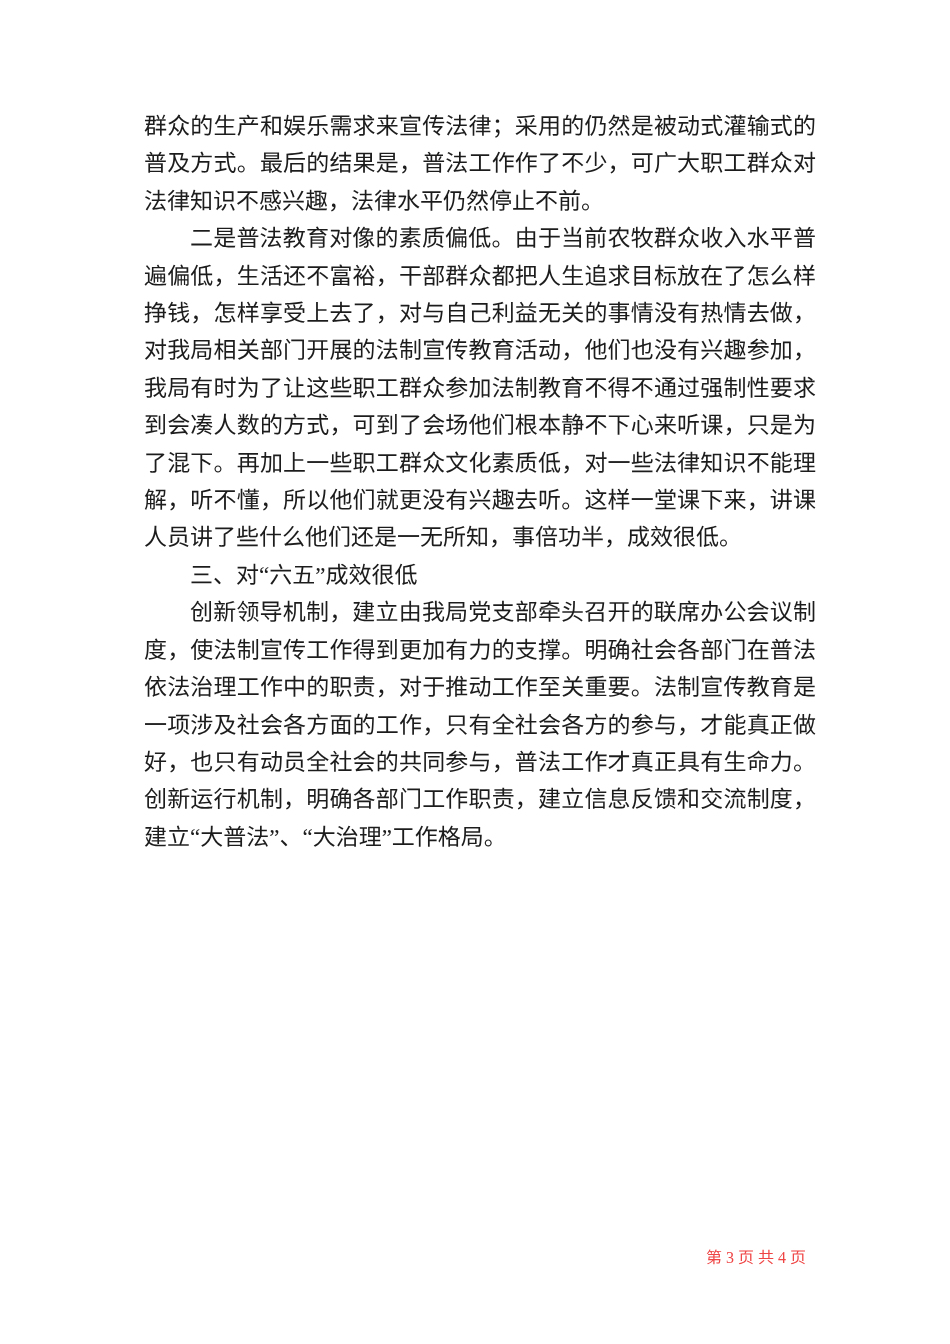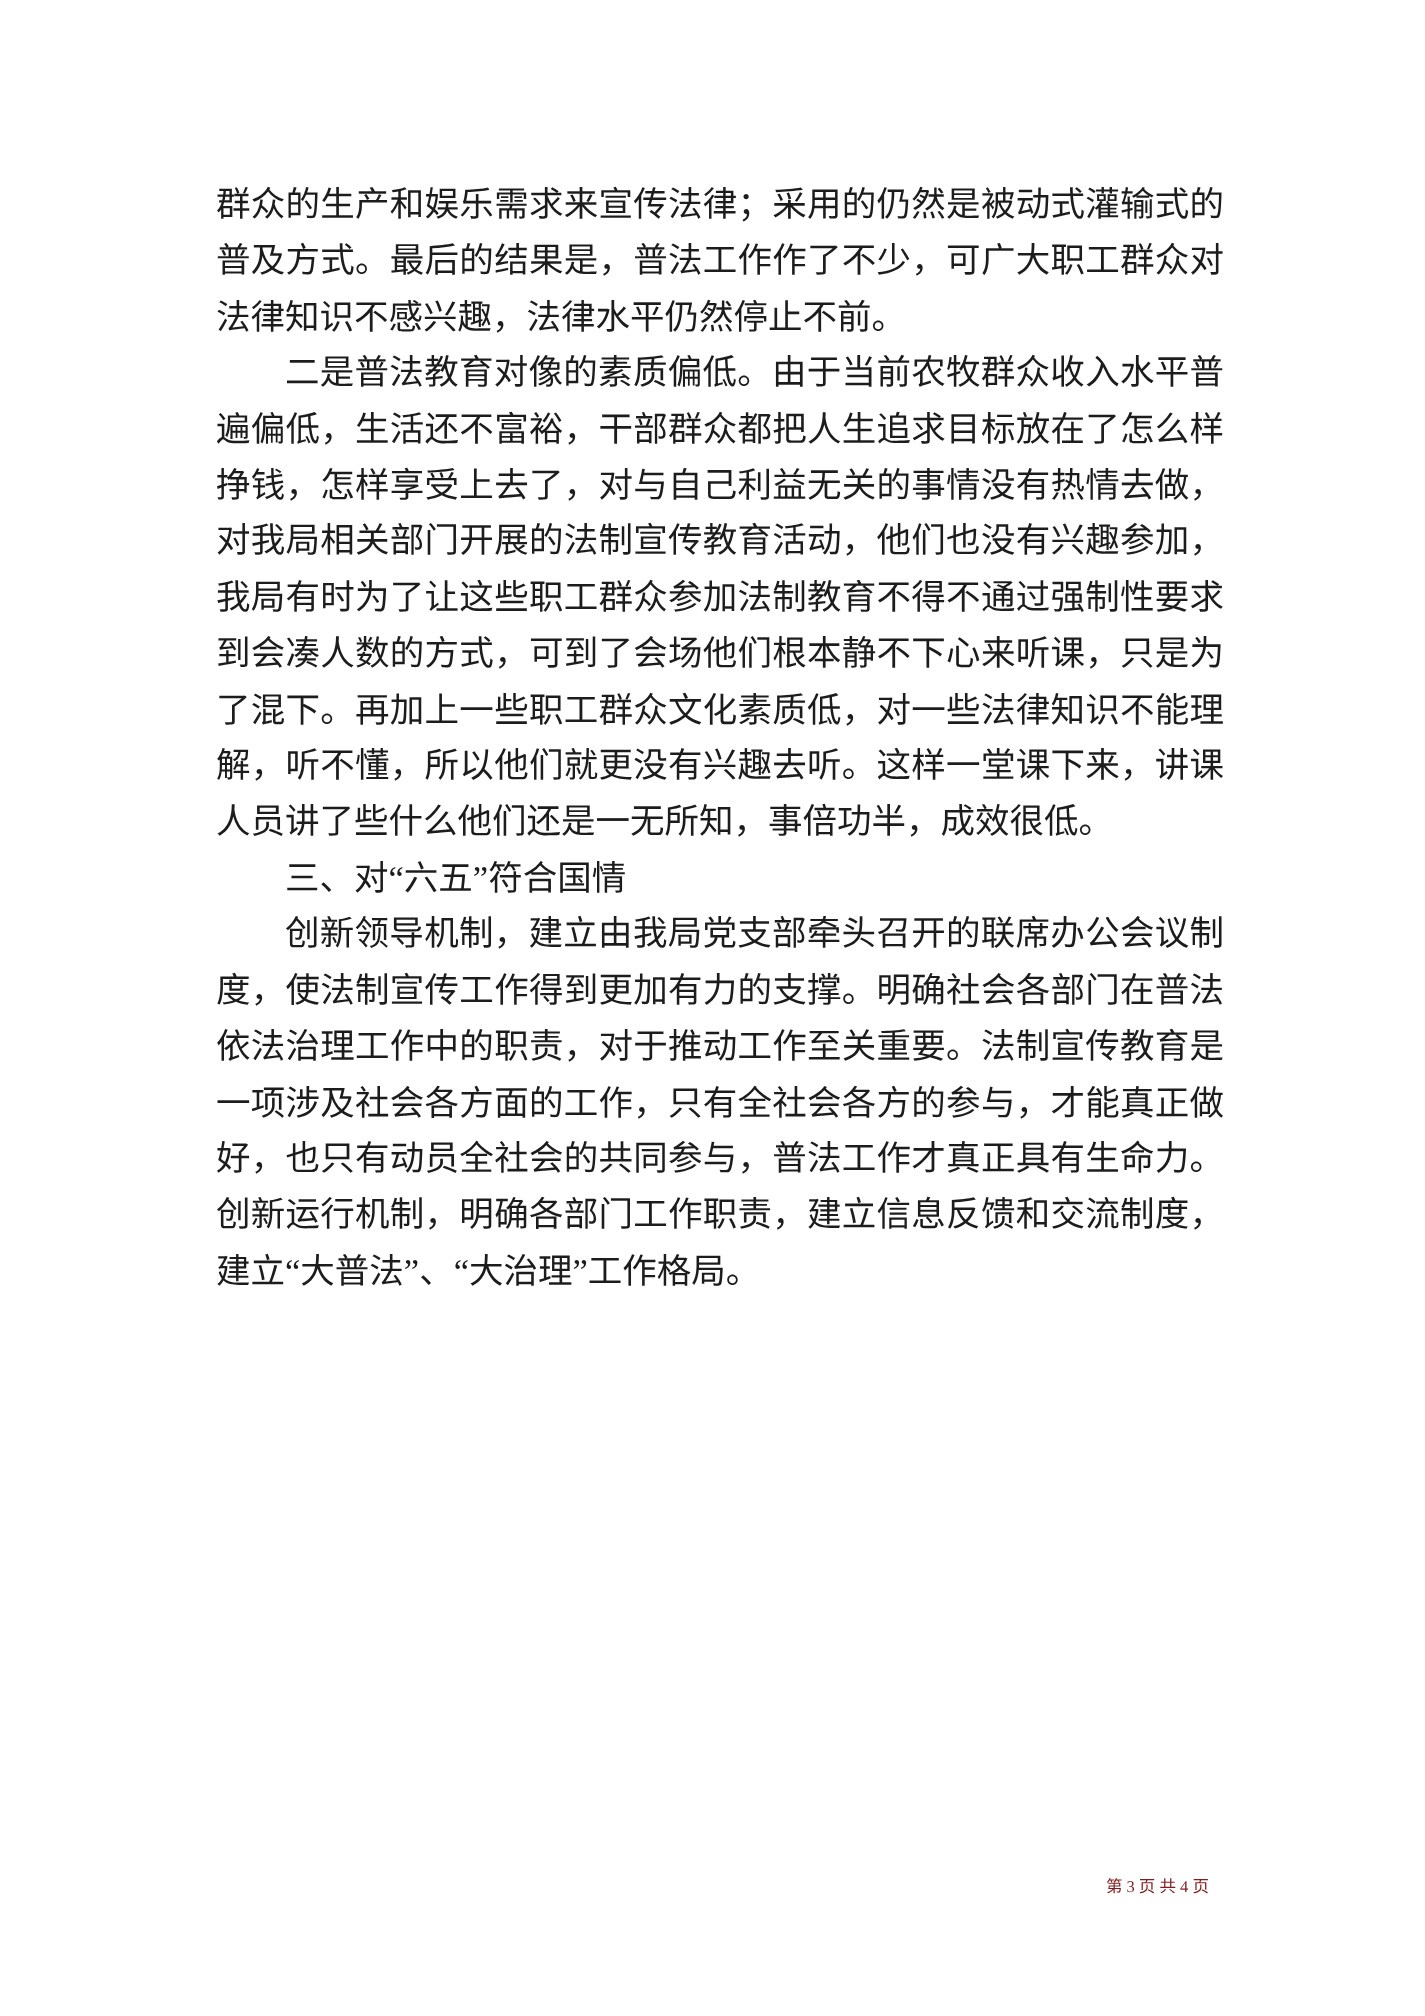--- a/index.html
+++ b/index.html
@@ -12,53 +12,53 @@
     width: 950px;
     height: 1344px;
     background: #ffffff;
     overflow: hidden;
     font-family: "Liberation Serif", "DejaVu Serif", serif;
     color: #1c1c1c;
   }
   .body-text {
     position: absolute;
     left: 144px;
-    top: 118px;
+    top: 108px;
     width: 672px;
     font-size: 23px;
     line-height: 37.4px;
     text-align: justify;
     text-justify: inter-character;
     word-break: break-all;
     line-break: anywhere;
   }
   .body-text p {
     margin: 0;
     padding: 0;
   }
   .body-text p.indent {
     text-indent: 2em;
   }
   .page-footer {
     position: absolute;
     right: 144px;
     top: 1248px;
-    font-size: 11px;
+    font-size: 16px;
     line-height: 20px;
-    color: #7f1d1d;
+    color: #ef4444;
     text-align: right;
   }
 </style>
 </head>
 <body>
 
 <div class="page">
 
   <div class="body-text">
     <p>群众的生产和娱乐需求来宣传法律；采用的仍然是被动式灌输式的普及方式。最后的结果是，普法工作作了不少，可广大职工群众对法律知识不感兴趣，法律水平仍然停止不前。</p>
     <p class="indent">二是普法教育对像的素质偏低。由于当前农牧群众收入水平普遍偏低，生活还不富裕，干部群众都把人生追求目标放在了怎么样挣钱，怎样享受上去了，对与自己利益无关的事情没有热情去做，对我局相关部门开展的法制宣传教育活动，他们也没有兴趣参加，我局有时为了让这些职工群众参加法制教育不得不通过强制性要求到会凑人数的方式，可到了会场他们根本静不下心来听课，只是为了混下。再加上一些职工群众文化素质低，对一些法律知识不能理解，听不懂，所以他们就更没有兴趣去听。这样一堂课下来，讲课人员讲了些什么他们还是一无所知，事倍功半，成效很低。</p>
-    <p class="indent">三、对“六五”符合国情</p>
+    <p class="indent">三、对“六五”成效很低</p>
     <p class="indent">创新领导机制，建立由我局党支部牵头召开的联席办公会议制度，使法制宣传工作得到更加有力的支撑。明确社会各部门在普法依法治理工作中的职责，对于推动工作至关重要。法制宣传教育是一项涉及社会各方面的工作，只有全社会各方的参与，才能真正做好，也只有动员全社会的共同参与，普法工作才真正具有生命力。创新运行机制，明确各部门工作职责，建立信息反馈和交流制度，建立“大普法”、“大治理”工作格局。</p>
   </div>
 
   <div class="page-footer">第 3 页 共 4 页</div>
 
 </div>
 
 </body></html>

